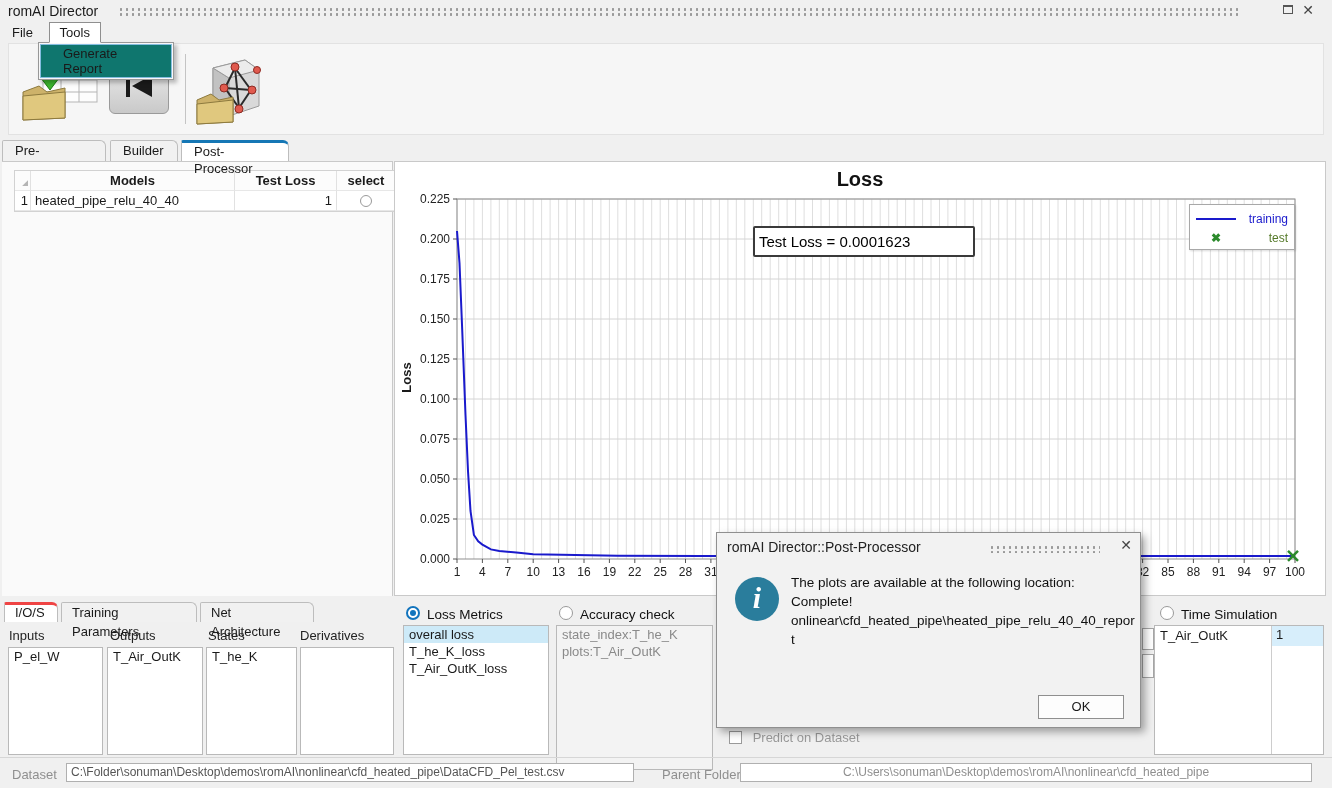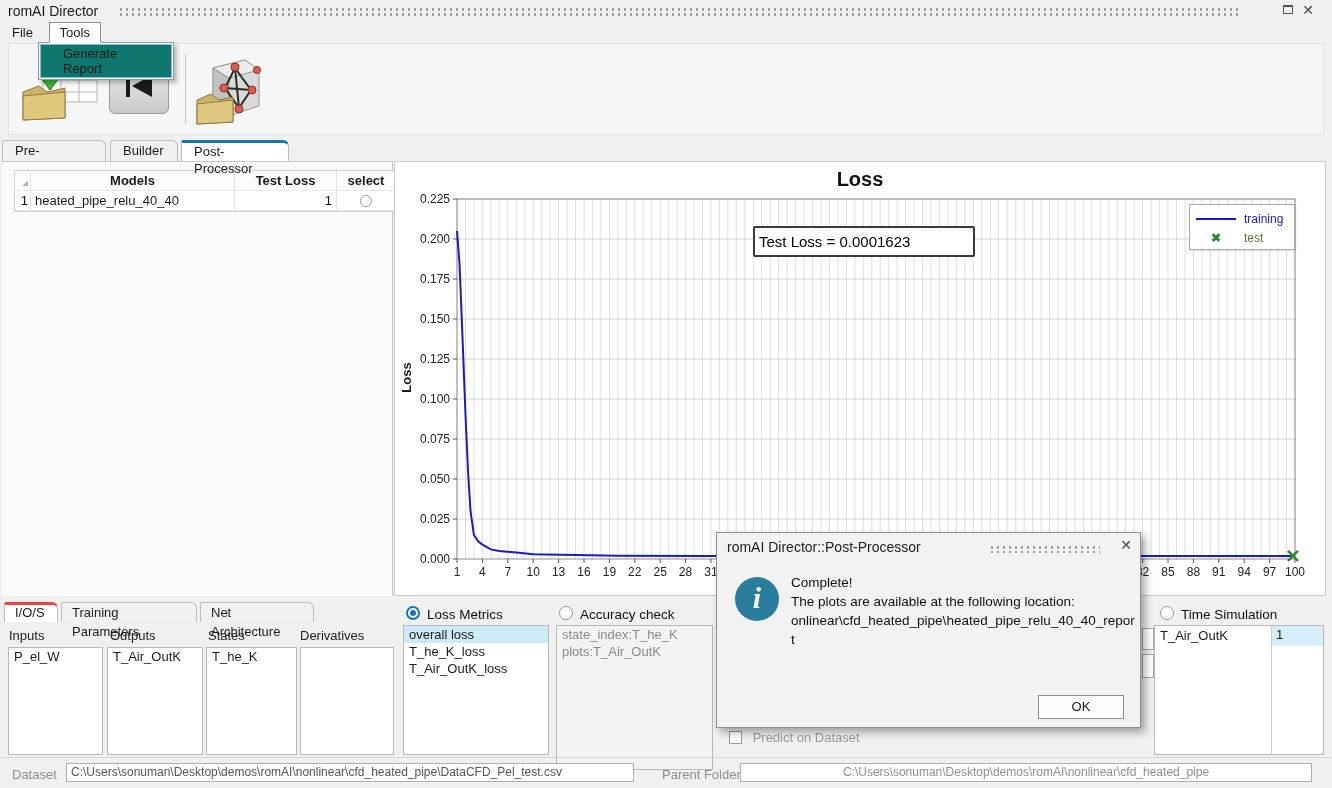--- a/index.html
+++ b/index.html
@@ -50,21 +50,21 @@
   .radio.small{width:12px;height:12px}
   .checkbox{display:inline-block;width:13px;height:13px;border:1px solid #9a9a9a;background:#fff;vertical-align:-2px;cursor:pointer}
   
   .chart-panel{left:394px;top:161px;width:932px;height:435px;background:#fff;border:1px solid #c9c9c9}
   .chart-title{left:0;top:6px;width:100%;text-align:center;font-size:20px;font-weight:600;color:#111}
   .ylabel{left:-4px;top:208px;transform:rotate(-90deg);font-weight:600;font-size:13px}
   .legend{left:794px;top:42px;width:106px;height:46px;background:#fff;border:1px solid #a8a8a8;box-shadow:1px 1px 2px rgba(0,0,0,.15);padding:4px 6px;font-size:12px}
   .legend-row{display:flex;align-items:center;height:19px}
   .legend-line{display:inline-block;width:40px;height:2px;margin-right:8px}
   .legend-xmark{display:inline-block;width:40px;text-align:center;font-weight:bold;font-size:12px;margin-right:8px}
-  .legend-label{flex:1;text-align:left}
+  .legend-label{flex:1;text-align:right}
   .annotation{left:358px;top:64px;width:222px;background:#fff;border:2px solid #3a3a3a;border-radius:2px;
               text-align:left;font-size:15px;padding:5px 4px;color:#000}
   
   .subtab{position:absolute;height:20px;line-height:19px;padding:0 10px;background:#f1f1f1;border:1px solid #bdbdbd;border-bottom:none;border-radius:2px 6px 0 0;cursor:pointer}
   .subtab.active{background:#fff;border-top:3px solid #ef4444;line-height:15px}
   .colhead{position:absolute;font-size:13px;color:#222}
   .listbox{position:absolute;background:#fff;border:1px solid #b9b9b9;overflow:hidden;font-size:13px}
   .listbox .list-item{padding:1px 5px;white-space:nowrap}
   .listbox .list-item.selected{background:#cdeaf8}
   .listbox.gray{background:#f3f3f3;color:#8a8a8a}
@@ -456,25 +456,25 @@
   <span class="checkbox"></span>
   <span class="predict-label">Predict on Dataset</span>
 </div>
 
 <div class="abs dialog">
   <div class="dialog-title">romAI Director::Post-Processor</div>
   <div class="abs grip"></div>
   <div class="dialog-close"><span>✕</span></div>
   <div class="info-icon">i</div>
   <div class="dialog-msg">
+      <div class="msg-line">The plots are available at the following location:</div>
       <div class="msg-line">Complete!</div>
-      <div class="msg-line">The plots are available at the following location:</div>
       <div class="msg-line">onlinear\cfd_heated_pipe\heated_pipe_relu_40_40_report</div>
     </div>
   <div class="ok-btn">OK</div>
 </div>
 
 <div class="abs footer">
   <div class="f-label" style="left:12px">Dataset</div>
-  <div class="field" style="left:66px;width:568px">C:\Users\sonuman\Desktop\demos\romAI\nonlinear\cfd_heated_pipe\DataCFD_Pel_test.csv</div>
+  <div class="field" style="left:66px;width:568px">C:\Folder\sonuman\Desktop\demos\romAI\nonlinear\cfd_heated_pipe\DataCFD_Pel_test.csv</div>
   <div class="f-label" style="left:662px">Parent Folder</div>
   <div class="field right" style="left:740px;width:572px">C:\Users\sonuman\Desktop\demos\romAI\nonlinear\cfd_heated_pipe</div>
 </div>
 
 </body></html>

